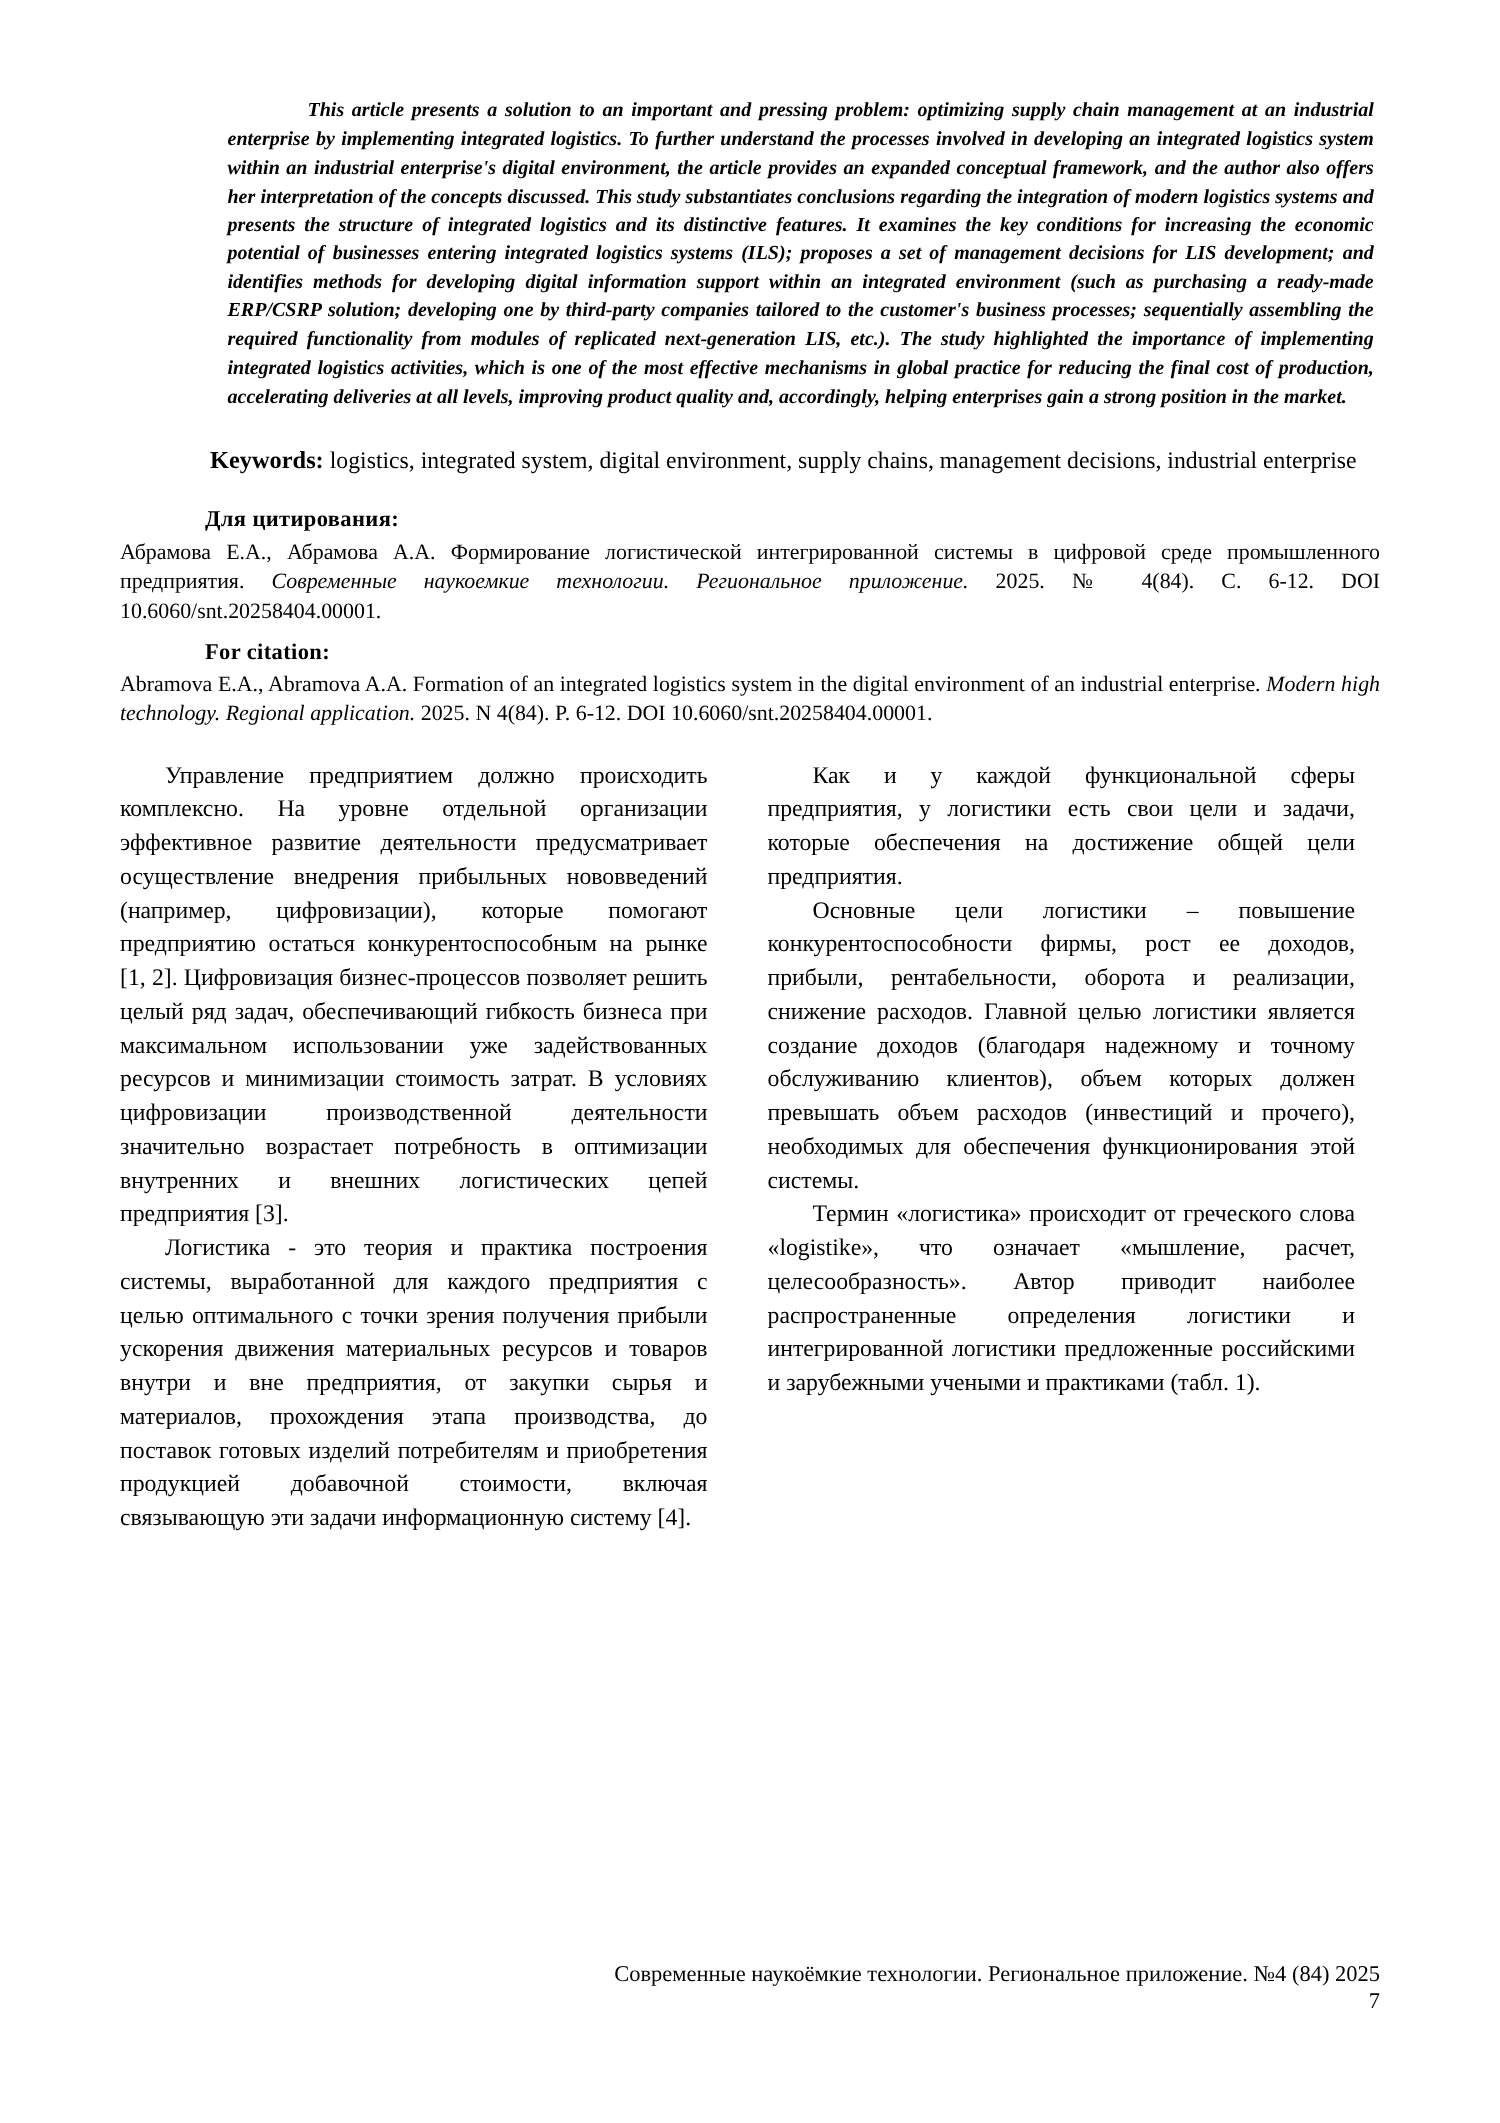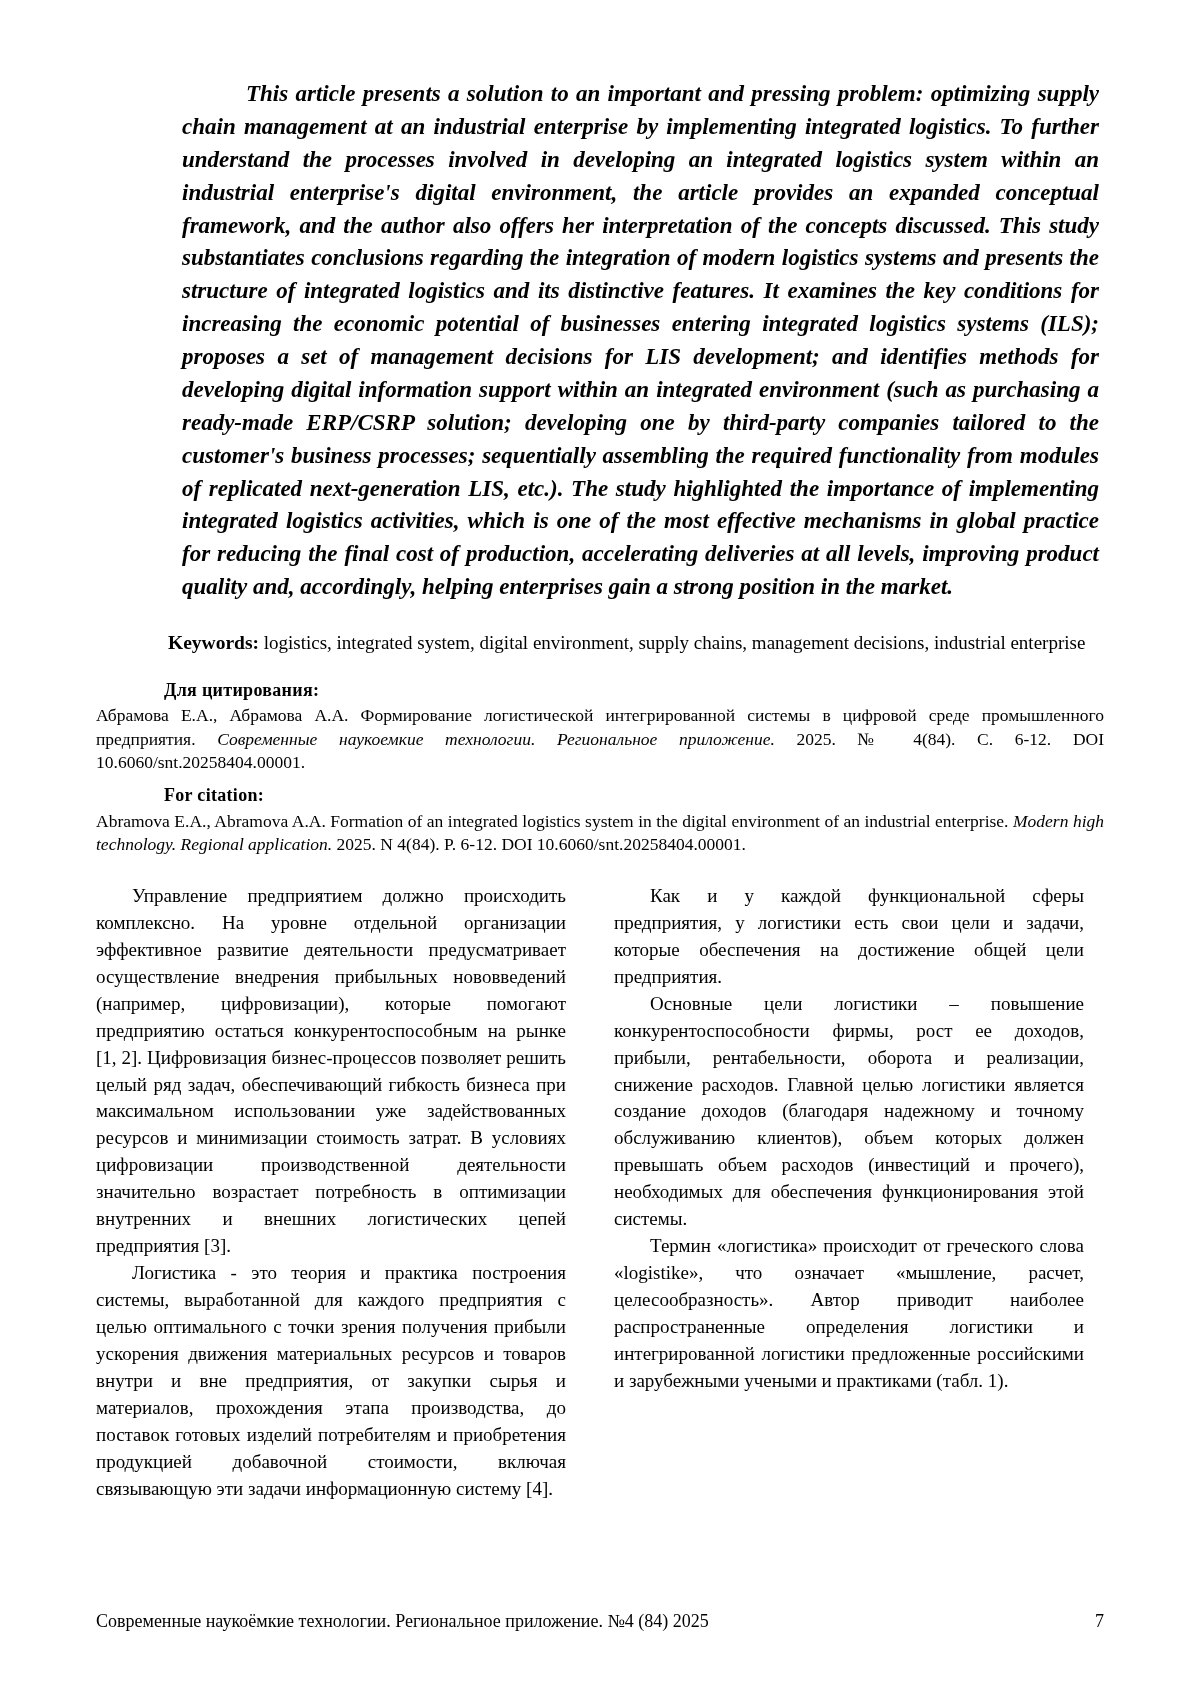--- a/index.html
+++ b/index.html
@@ -26,21 +26,21 @@
   .header-title {
     text-align: center;
     font-weight: bold;
     font-size: 19.5px;
     letter-spacing: 0.2px;
     margin-bottom: 28px;
   }
   .abstract {
     font-style: italic;
     font-weight: bold;
-    font-size: 23px;
+    font-size: 16px;
     line-height: 1.43;
     text-align: justify;
     text-justify: inter-word;
     margin: 0 0 0 86px;
     padding-right: 5px;
   }
   .abstract .indent {
     display: inline-block;
     width: 64px;
   }
@@ -96,25 +96,26 @@
     text-justify: inter-word;
   }
   .col p {
     margin: 0;
     text-indent: 36px;
   }
   .footer {
     position: absolute;
     left: 96px;
     right: 96px;
-    bottom: 66px;
+    bottom: 87px;
     display: flex;
     justify-content: space-between;
     align-items: flex-end;
     font-size: 18px;
+    flex-direction: column;
   }
   .footer .page-num {
     font-size: 18px;
   }
   .footer-spacer { flex: 1; }
 </style>
 </head>
 <body>
 
 <div class="page">

